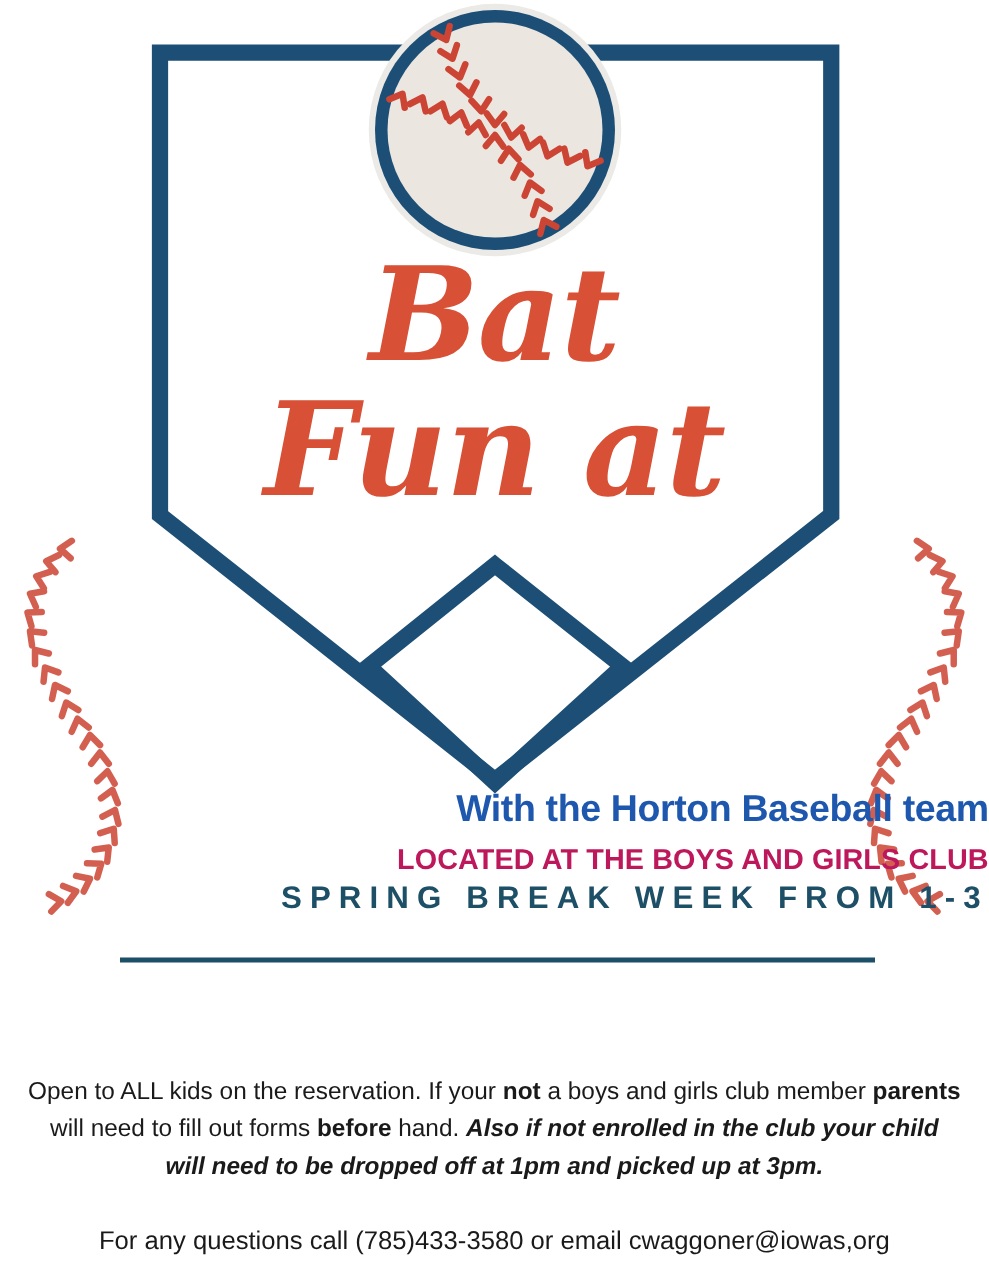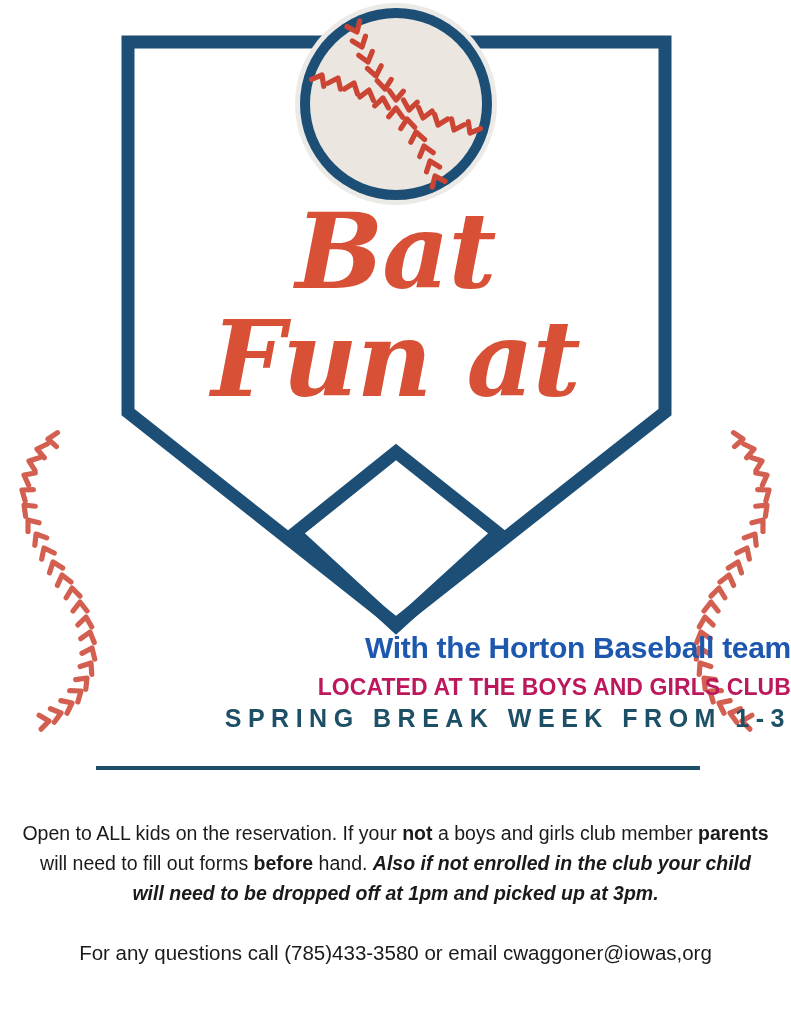--- a/index.html
+++ b/index.html
@@ -106,20 +106,21 @@
     top: 818px;
     width: 791px;
     text-align: center;
     color: #1a1a1a;
     font-family: "Liberation Sans", sans-serif;
     font-size: 19.5px;
     line-height: 30px;
   }
   .body-block .para {
     padding: 0 22px;
+    margin-top: 40px;
   }
   .body-block b {
     font-weight: 700;
   }
   .body-block .em-bold {
     font-weight: 700;
     font-style: italic;
   }
   .contact-line {
     margin-top: 30px;

